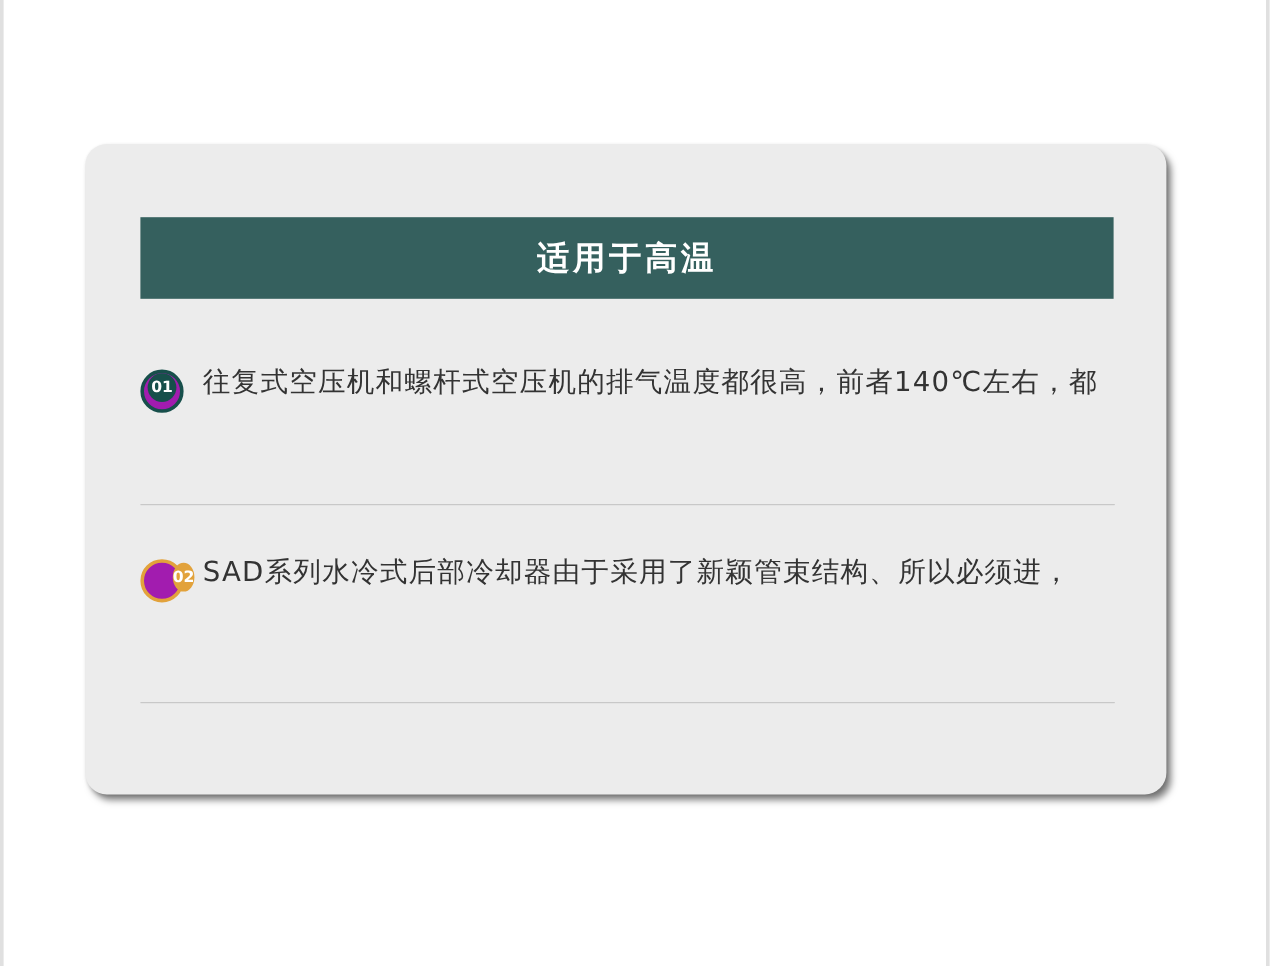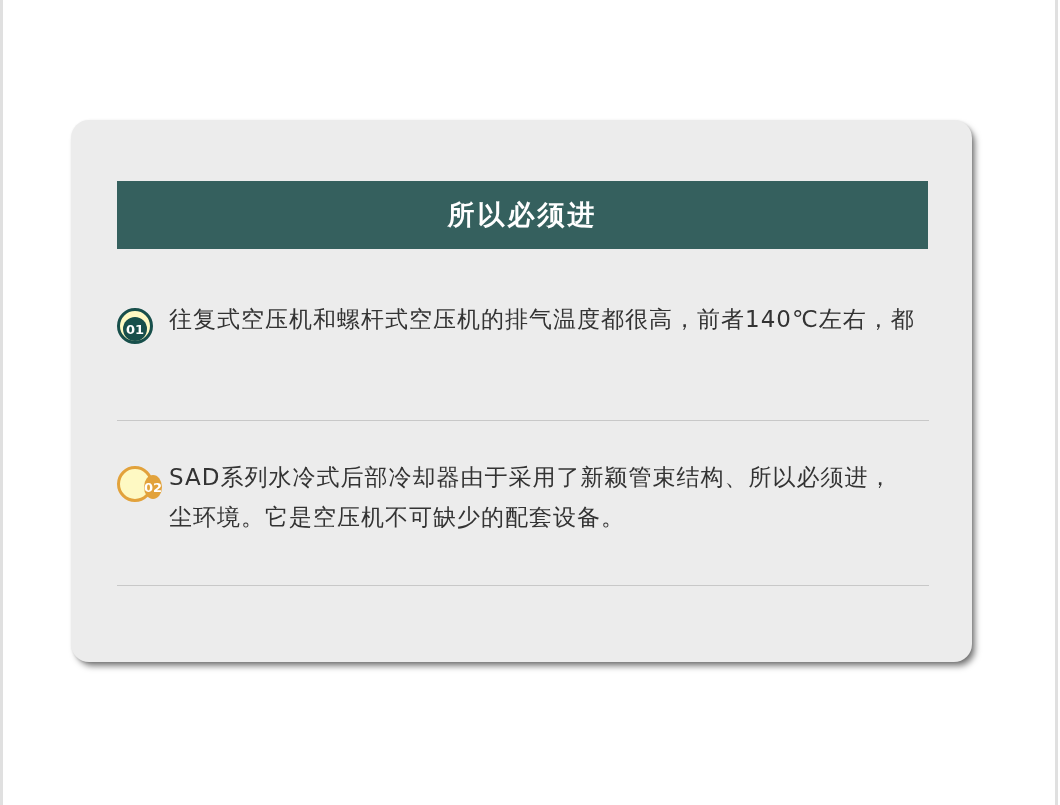--- a/index.html
+++ b/index.html
@@ -62,23 +62,23 @@
   }
   .item-1 { top: 179px; }
   .item-2 { top: 337px; }
 
   .badge {
     flex: 0 0 auto;
     width: 30px;
     height: 30px;
     border-radius: 50%;
     border: 3px solid;
-    background: #fef9c3;
+    background: #a21caf;
     display: flex;
-    align-items: flex-end;
+    align-items: flex-start;
     justify-content: center;
     margin-top: 9px;
   }
   .badge-inner {
     width: 24px;
     height: 24px;
     border-radius: 50%;
     color: #ffffff;
     font-size: 13px;
     font-weight: bold;
@@ -116,40 +116,39 @@
 </head>
 <body>
 
 <div class="page">
   <div class="edge-line left"></div>
   <div class="edge-line right"></div>
 
   <div class="card">
 
     <div class="banner">
-      <span class="banner-title">所以必须进</span>
+      <span class="banner-title">适用于高温</span>
     </div>
 
     <div class="item item-1">
       <div class="badge badge-teal">
         <span class="badge-inner">01</span>
       </div>
       <div class="item-text">
         <div class="line">往复式空压机和螺杆式空压机的排气温度都很高，前者140℃左右，都</div>
       </div>
     </div>
 
     <div class="divider divider-1"></div>
 
     <div class="item item-2">
       <div class="badge badge-orange">
         <span class="badge-inner">02</span>
       </div>
       <div class="item-text">
         <div class="line">SAD系列水冷式后部冷却器由于采用了新颖管束结构、所以必须进，</div>
-        <div class="line">尘环境。它是空压机不可缺少的配套设备。</div>
       </div>
     </div>
 
     <div class="divider divider-2"></div>
 
   </div>
 </div>
 
 </body></html>

